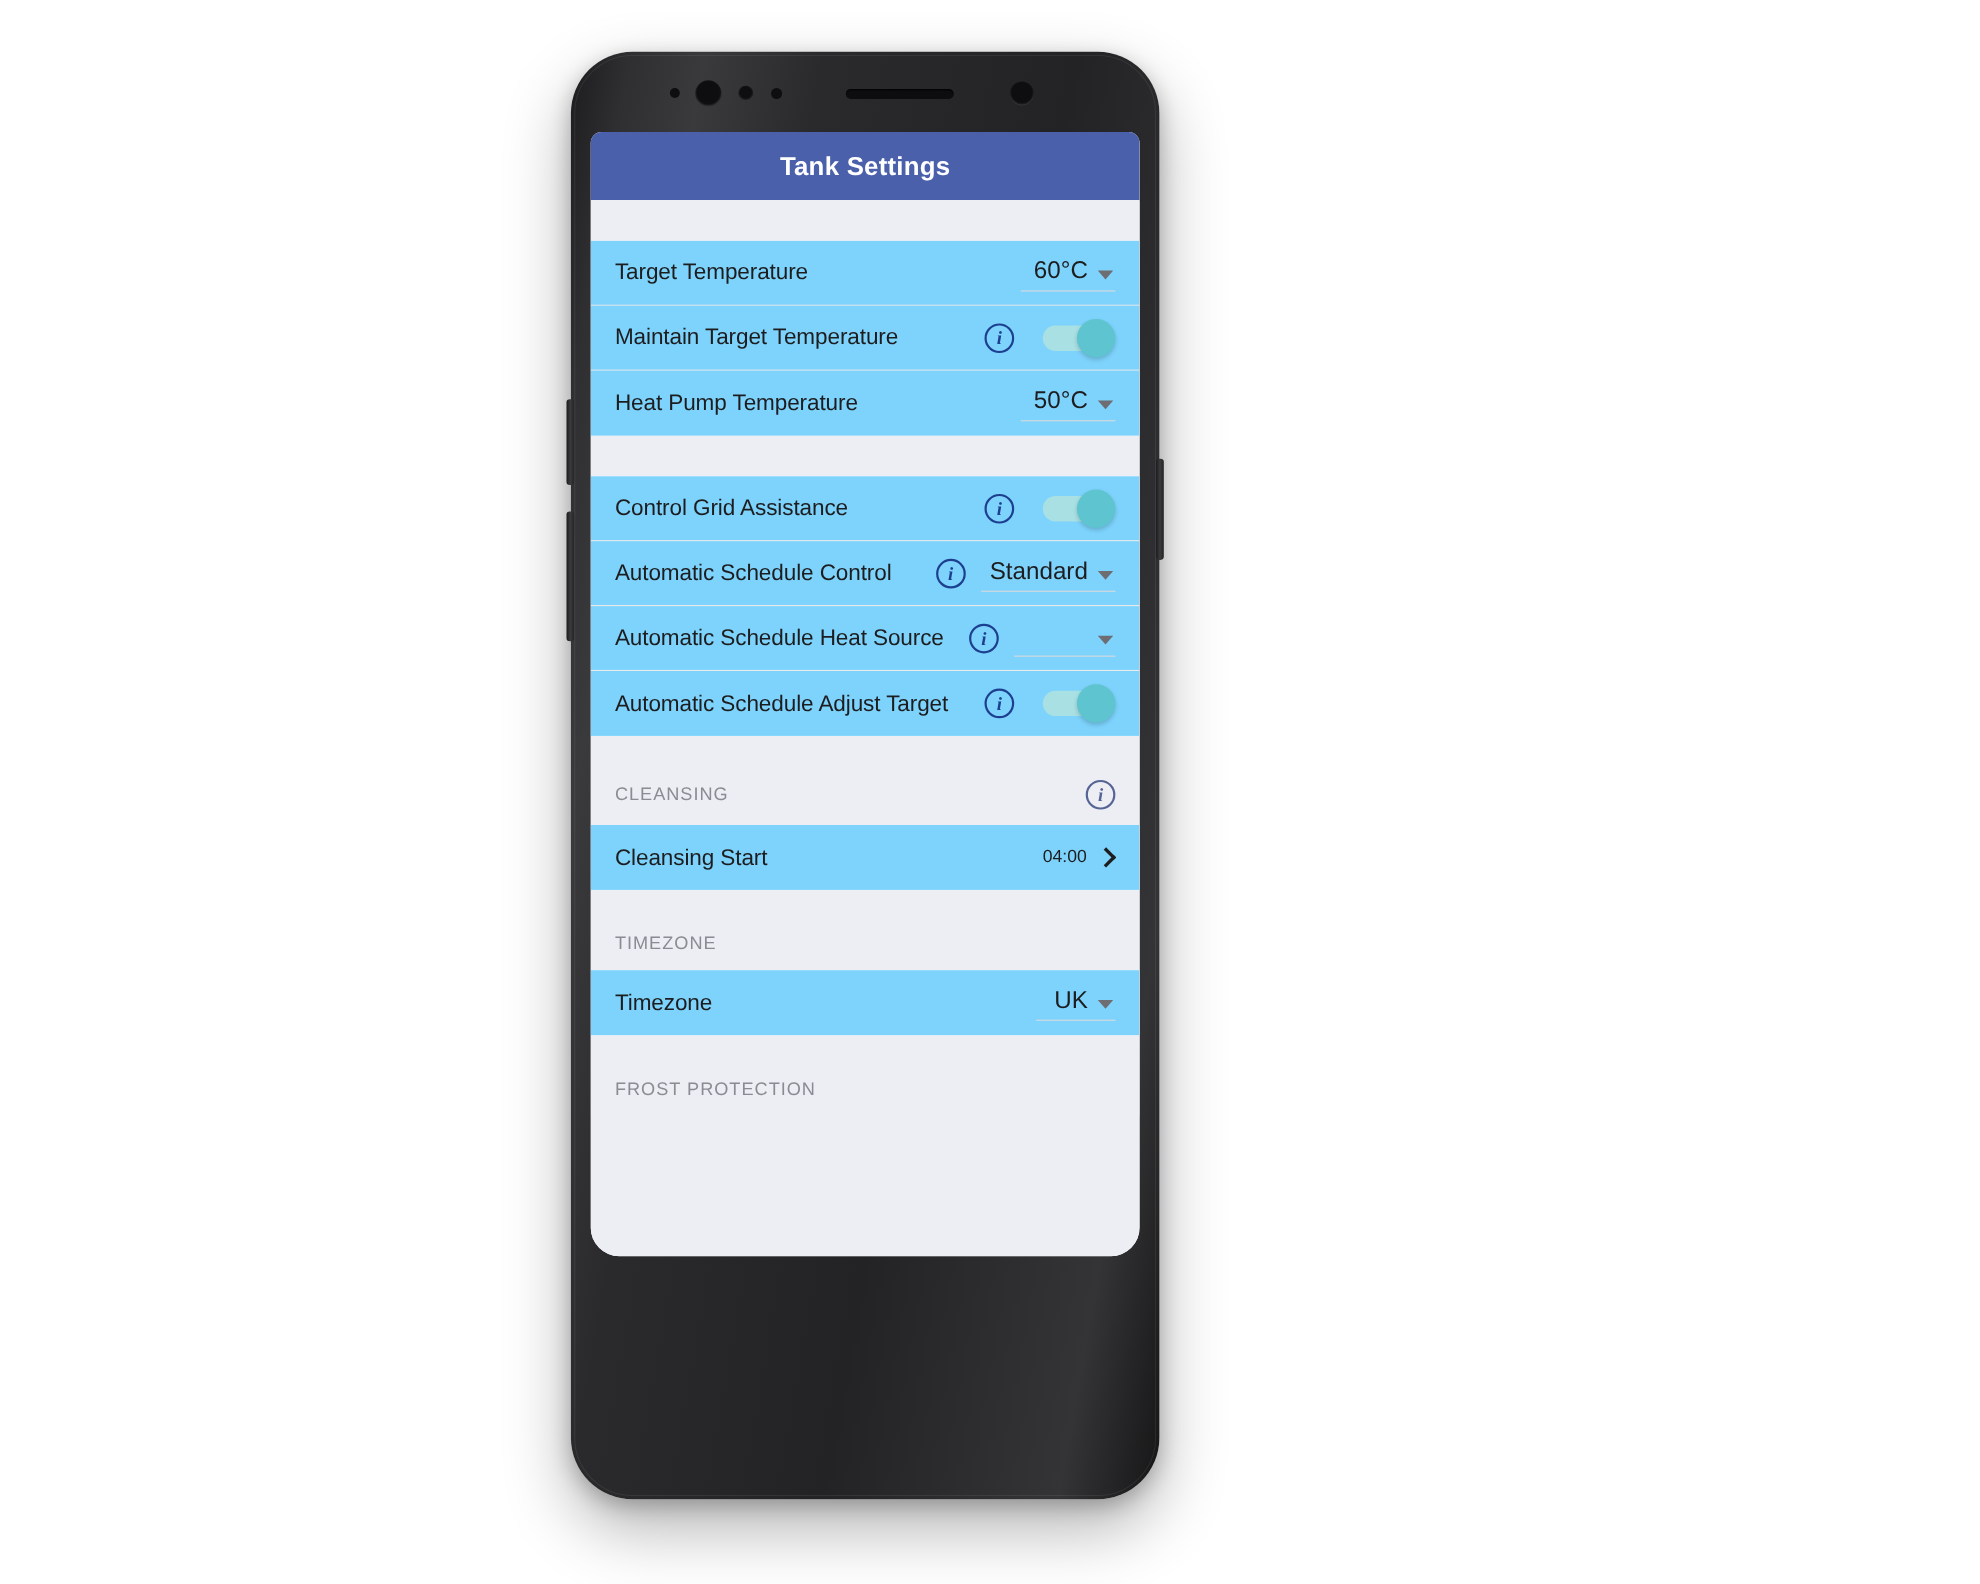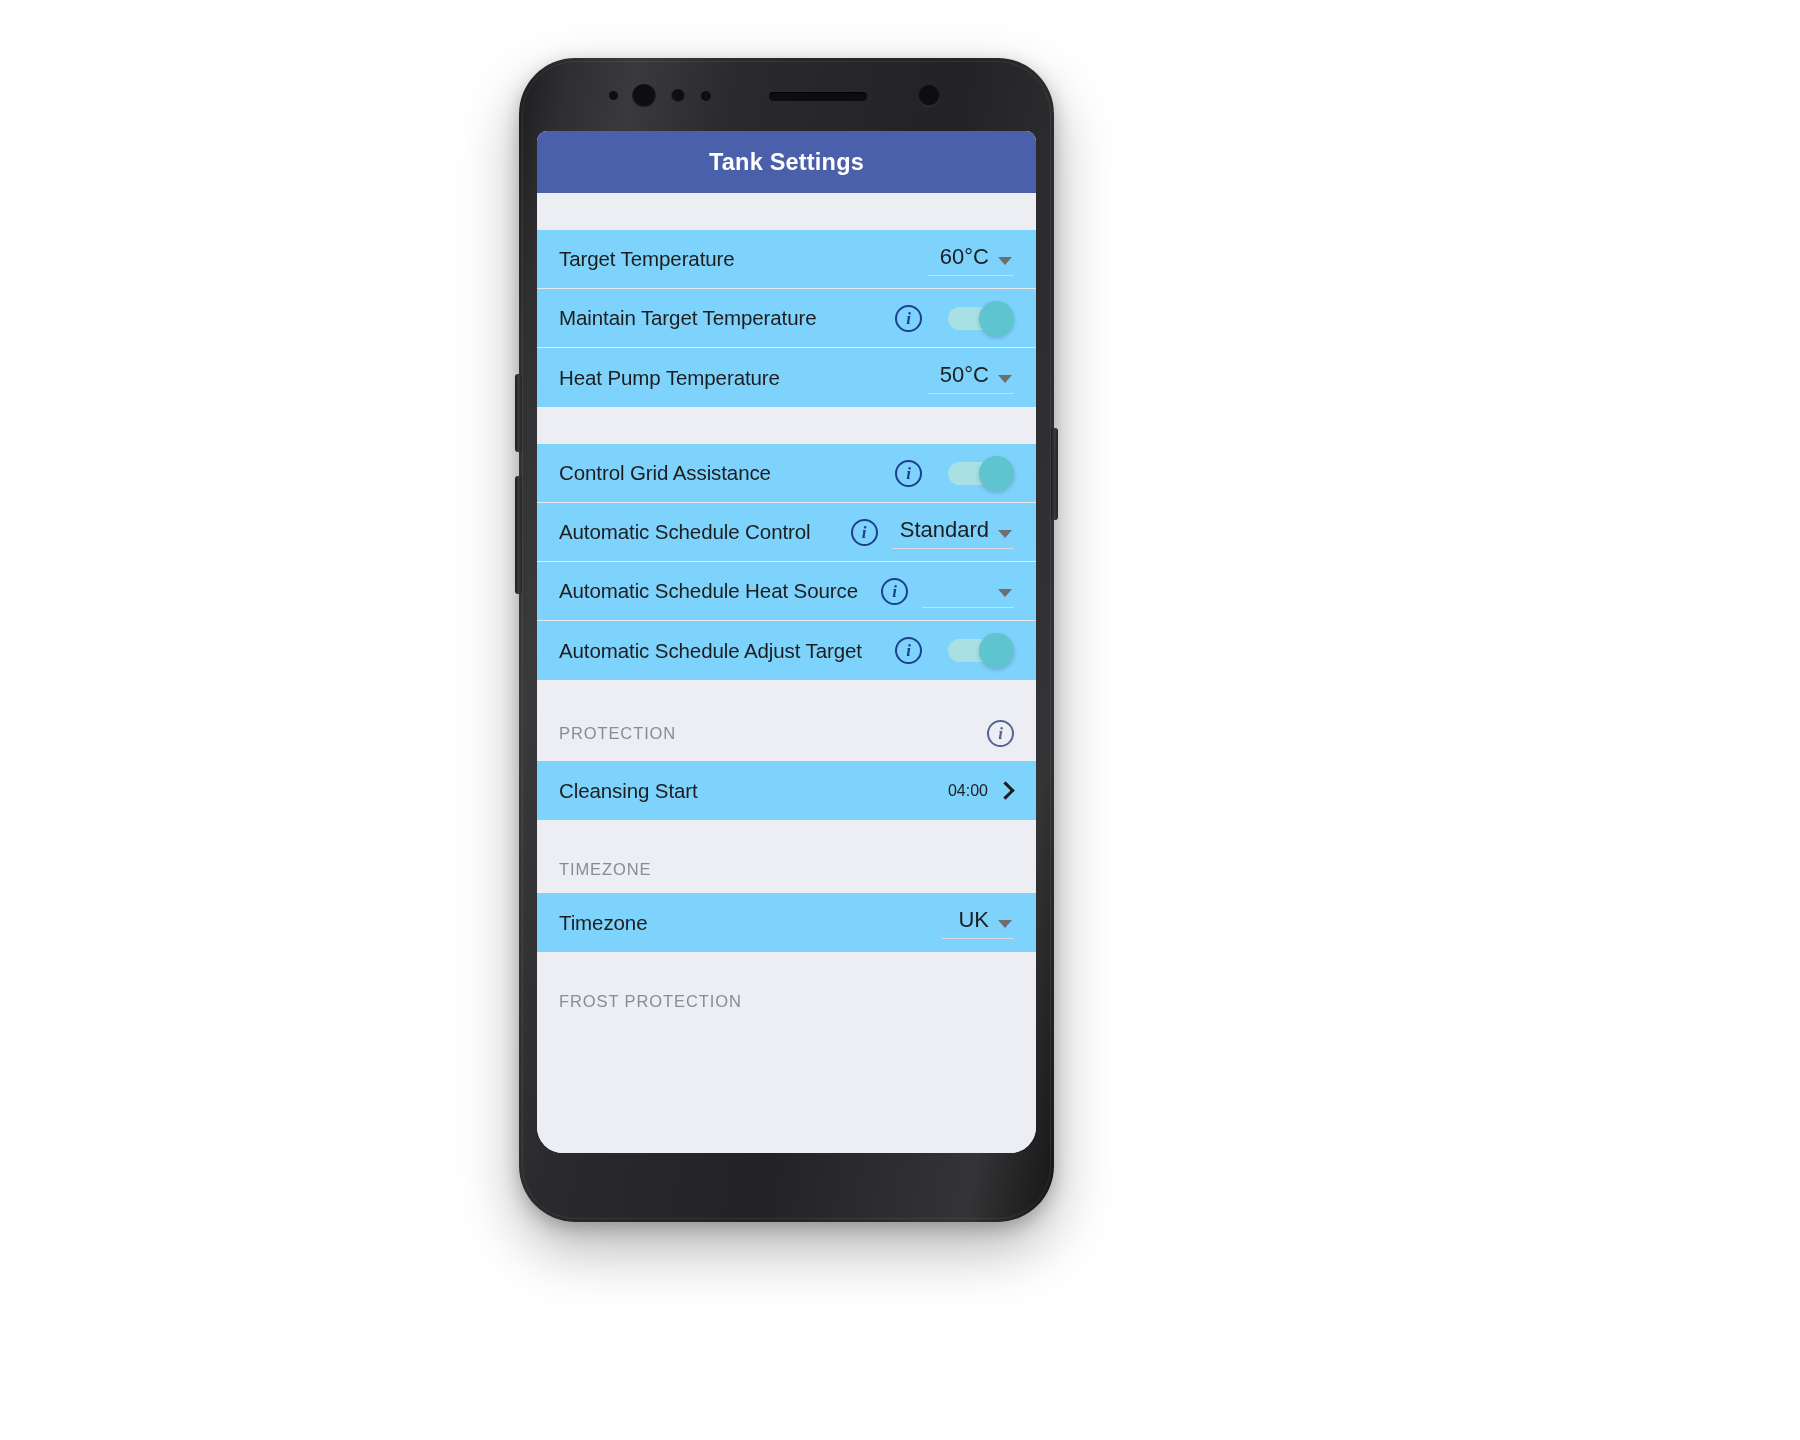--- a/index.html
+++ b/index.html
@@ -16,23 +16,23 @@
     position: relative;
     width: 1800px;
     height: 1440px;
     background: #ffffff;
   }
 
   
   #phone {
     position: absolute;
     left: 519px;
-    top: 58px;
+    top: 47px;
     width: 535px;
-    height: 1164px;
+    height: 1316px;
     border-radius: 56px;
     background:
       linear-gradient(100deg, #1c1c1e 0%, #2f2f31 7%, #3a3a3c 16%,
                       #2a2a2c 30%, #232325 60%, #343436 88%, #161617 100%);
     box-shadow:
       0 26px 60px rgba(0,0,0,0.30),
       0 6px 18px rgba(0,0,0,0.22);
   }
 
   
@@ -354,21 +354,21 @@
               <div class="switch">
                 <div class="track"></div>
                 <div class="thumb"></div>
               </div>
             </div>
           </div>
 
         </div>
 
         <div class="section-head">
-          <span class="caption">PROTECTION</span>
+          <span class="caption">CLEANSING</span>
           <span class="info-icon muted">
               <span>i</span>
             </span>
         </div>
 
         <div class="group">
 
 
           <div class="row">
             <div class="row-label">Cleansing Start</div>

